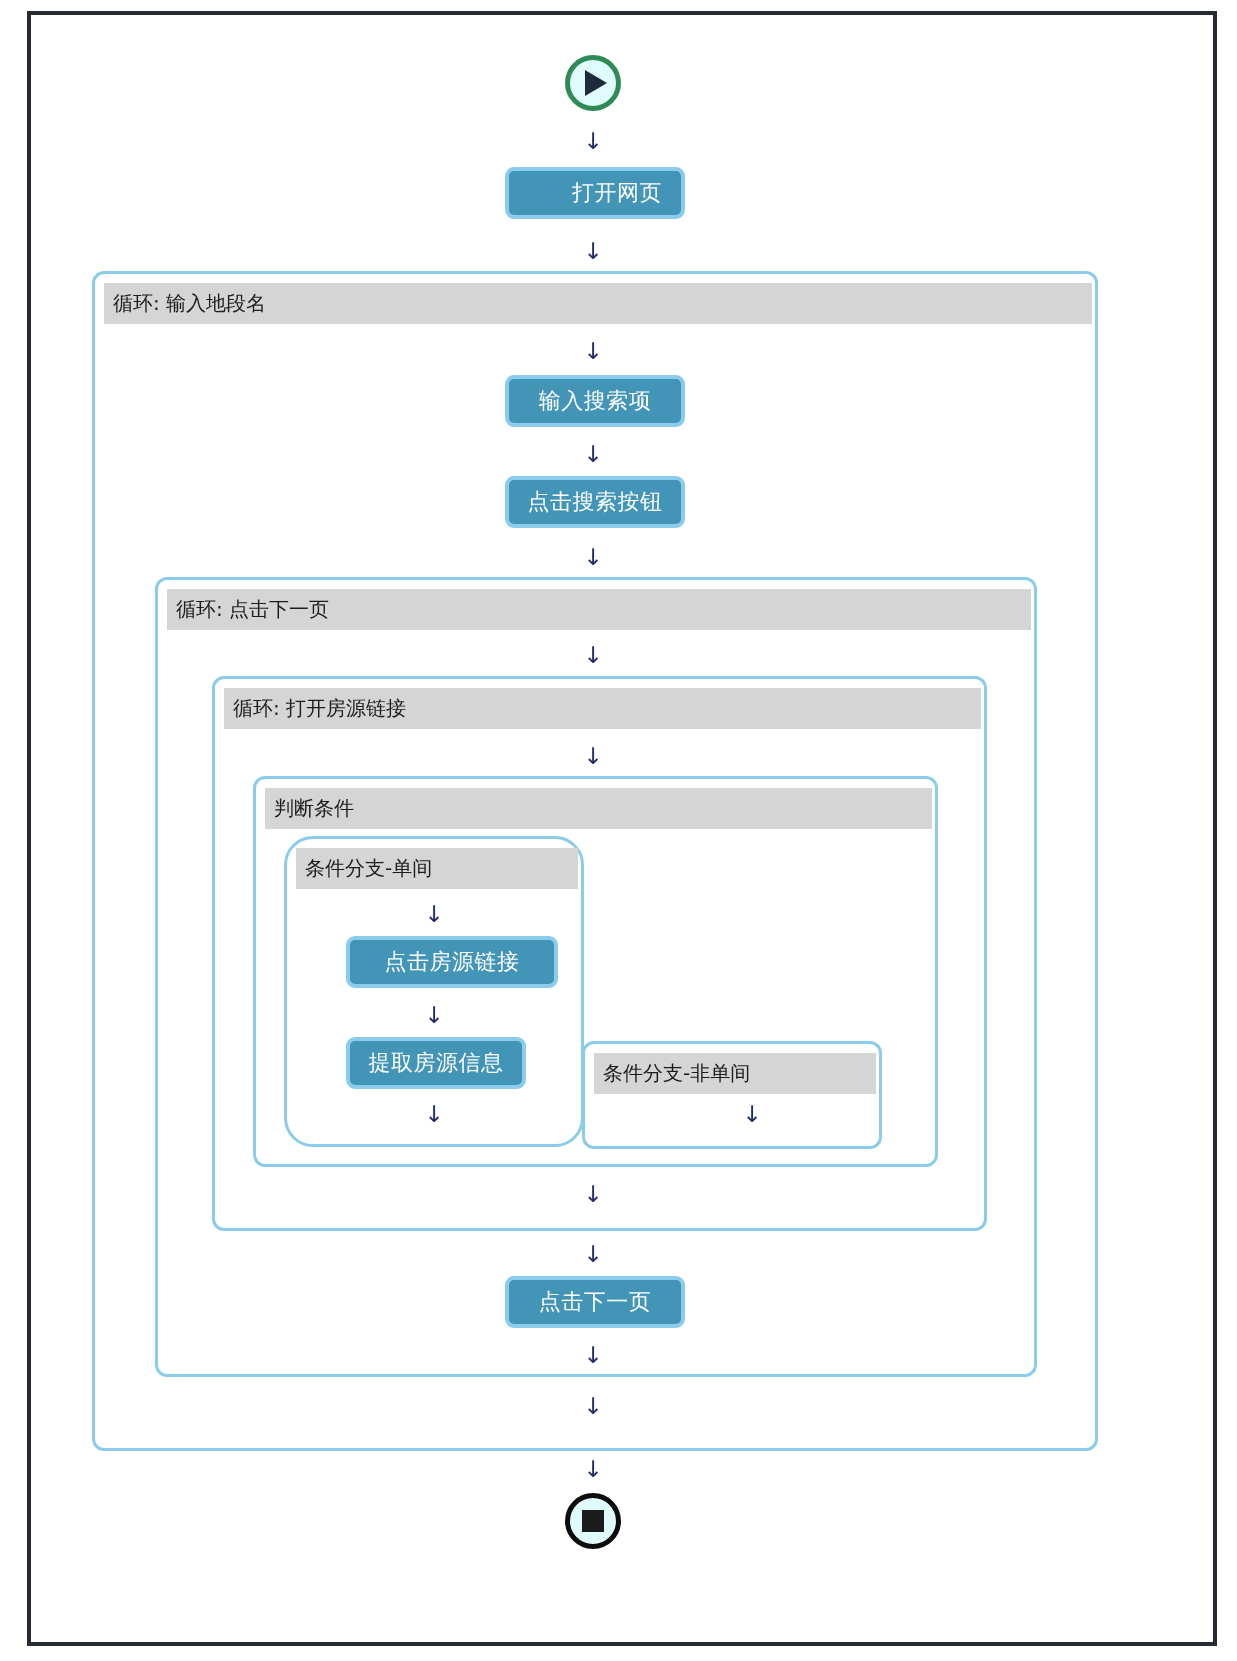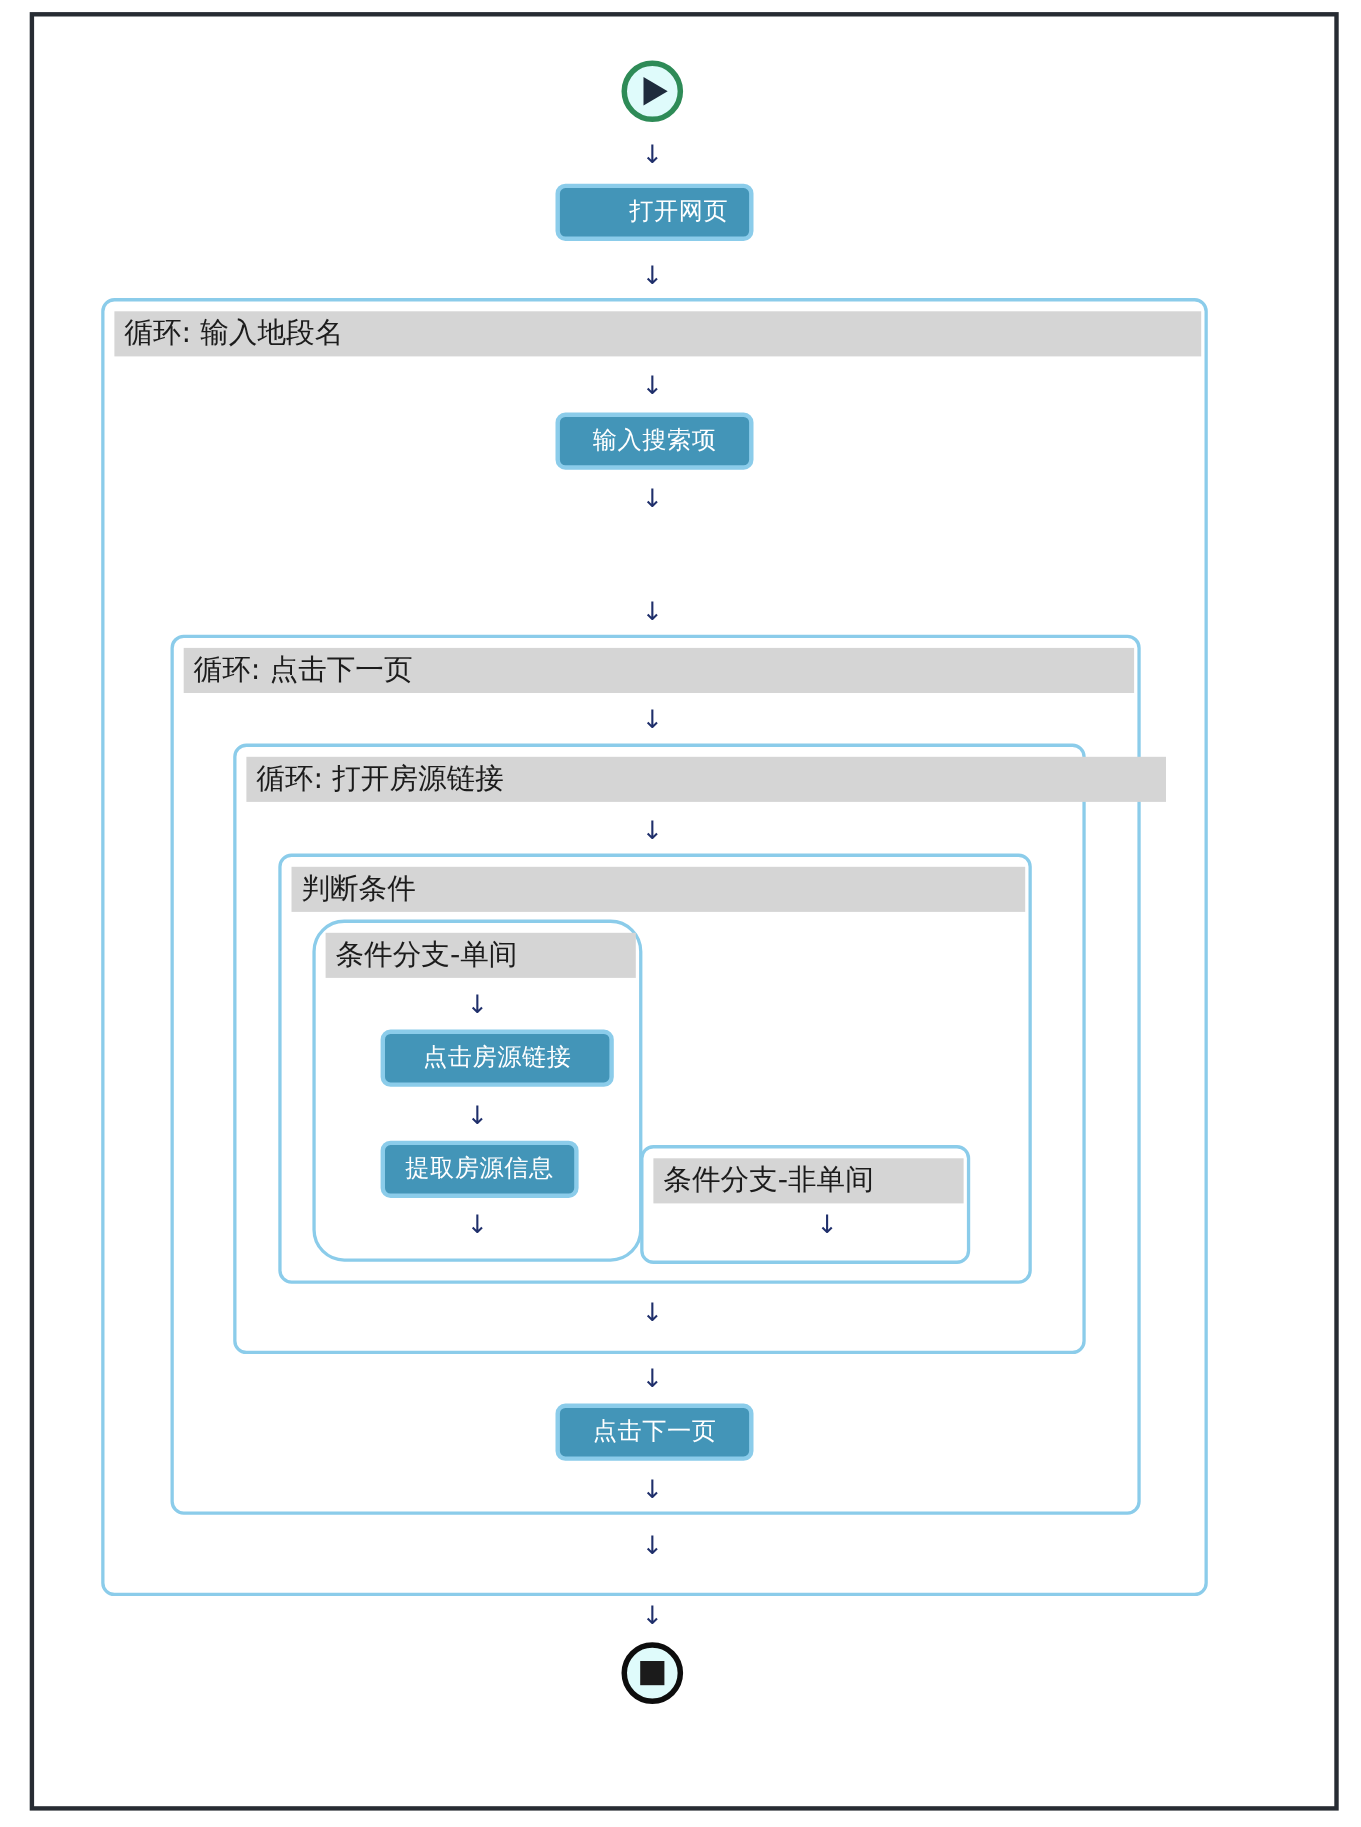--- a/index.html
+++ b/index.html
@@ -105,21 +105,21 @@
     border-radius: 12px;
     background: #ffffff;
   }
   .box-header {
     position: absolute;
     left: 9px;
     top: 9px;
     height: 41px;
     background: #d5d5d5;
     color: #1c1c1c;
-    font-size: 26px;
+    font-size: 20px;
     line-height: 41px;
     padding-left: 9px;
     box-sizing: border-box;
     white-space: nowrap;
     overflow: hidden;
   }
 </style>
 </head>
 <body>
 
@@ -139,31 +139,32 @@
     <div class="box" style="left:61px; top:256px; width:1006px; height:1180px;">
       <div class="box-header" style="width:988px;">循环: 输入地段名</div>
     </div>
 
     <div class="arrow" style="left:550px; top:325px;">↓</div>
 
     <div class="node" style="left:474px; top:360px; width:180px; height:52px;">输入搜索项</div>
 
     <div class="arrow" style="left:550px; top:428px;">↓</div>
 
+    <div class="node" style="left:474px; top:461px; width:180px; height:52px;">点击搜索按钮</div>
 
     <div class="arrow" style="left:550px; top:531px;">↓</div>
 
     <div class="box" style="left:124px; top:562px; width:882px; height:800px;">
       <div class="box-header" style="width:864px;">循环: 点击下一页</div>
     </div>
 
     <div class="arrow" style="left:550px; top:629px;">↓</div>
 
     <div class="box" style="left:181px; top:661px; width:775px; height:555px;">
-      <div class="box-header" style="width:836px;">循环: 打开房源链接</div>
+      <div class="box-header" style="width:757px;">循环: 打开房源链接</div>
     </div>
 
     <div class="arrow" style="left:550px; top:730px;">↓</div>
 
     <div class="box" style="left:222px; top:761px; width:685px; height:391px;">
       <div class="box-header" style="width:667px;">判断条件</div>
     </div>
 
     <div class="box" style="left:253px; top:821px; width:300px; height:311px;border-radius:29px;">
       <div class="box-header" style="width:282px;">条件分支-单间</div>

